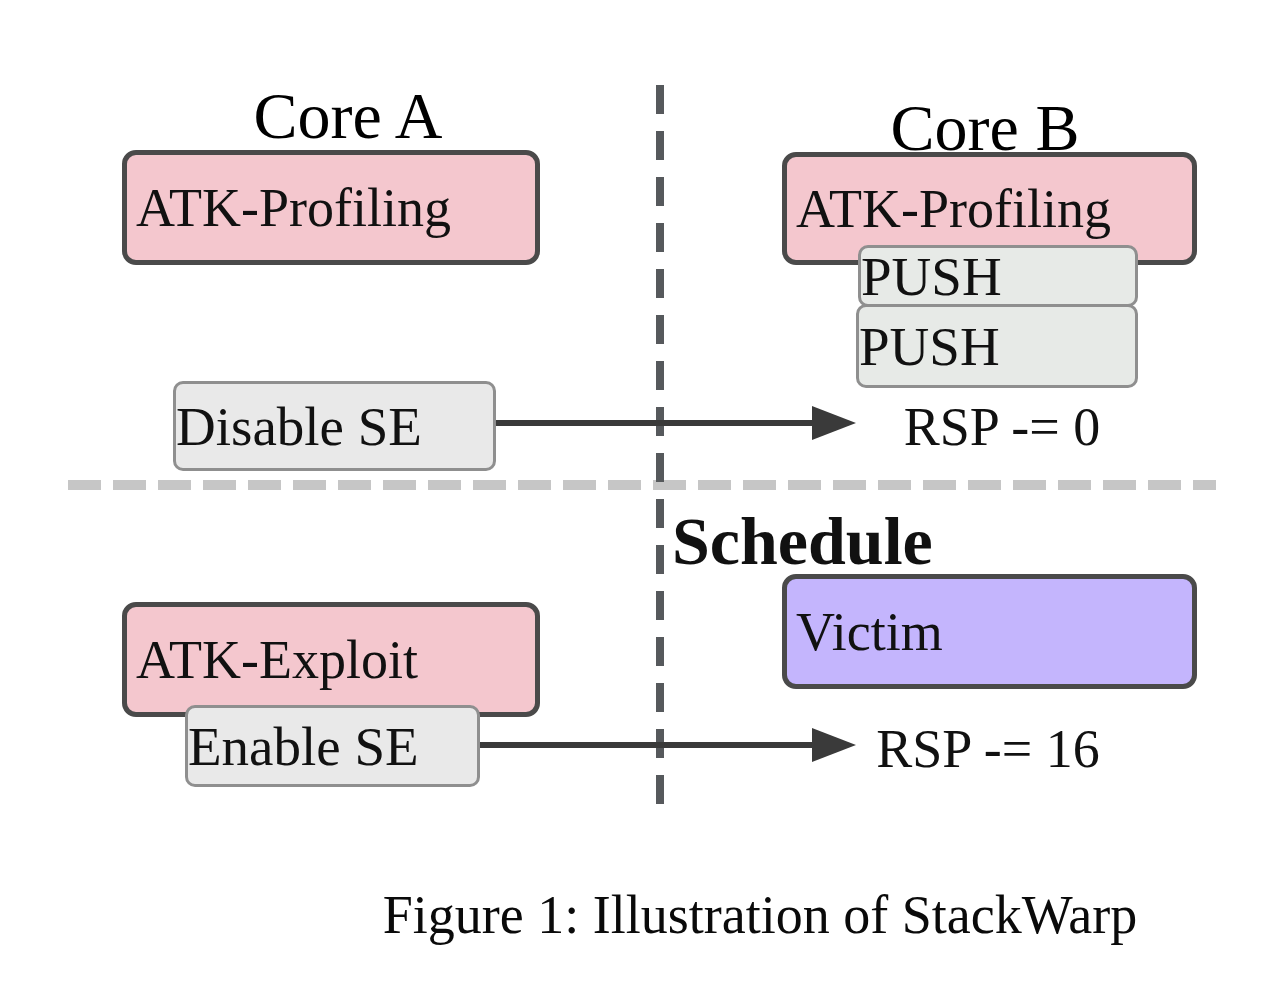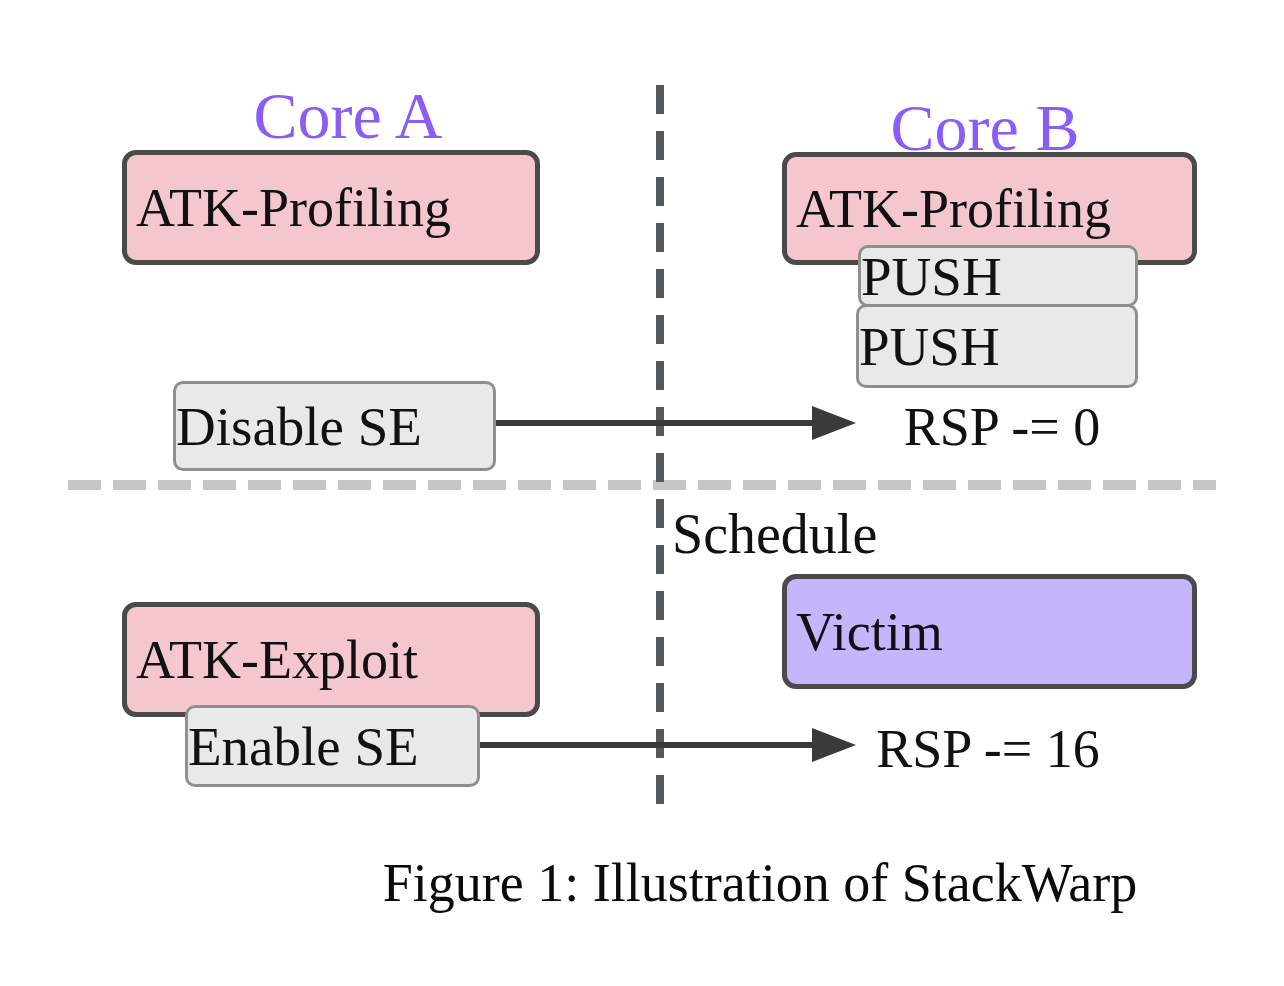--- a/index.html
+++ b/index.html
@@ -13,21 +13,21 @@
     height: 986px;
     background: #ffffff;
     font-family: "Liberation Serif", "DejaVu Serif", serif;
     color: #111111;
     overflow: hidden;
   }
   .abs { position: absolute; }
 
   .core-title {
     font-size: 66px;
-    color: #8b5cf6;
+    color: #000000;
     transform: translateX(-50%);
     white-space: nowrap;
   }
 
   .proc-box {
     box-sizing: border-box;
     border: 5px solid #4a4a4a;
     border-radius: 14px;
     display: flex;
     align-items: center;
@@ -80,33 +80,35 @@
   .arrow-head {
     width: 0;
     height: 0;
     border-top: 17px solid transparent;
     border-bottom: 17px solid transparent;
     border-left: 44px solid #3a3a3a;
     z-index: 2;
   }
 
   .side-label {
-    font-size: 56px;
+    font-size: 68px;
     white-space: nowrap;
+    font-weight: bold;
   }
   .rsp-label {
     font-size: 54px;
     white-space: nowrap;
     transform: translateX(-50%);
   }
   .caption {
     font-size: 54px;
     white-space: nowrap;
     transform: translateX(-50%);
     color: #0a0a0a;
+    margin-top: 32px;
   }
 </style>
 </head>
 <body>
 
 <div id="canvas">
 
   <div class="abs core-title" style="left:348px; top:78px;">Core A</div>
   <div class="abs core-title" style="left:985px; top:82px;margin-top:8px;">Core B</div>
 

